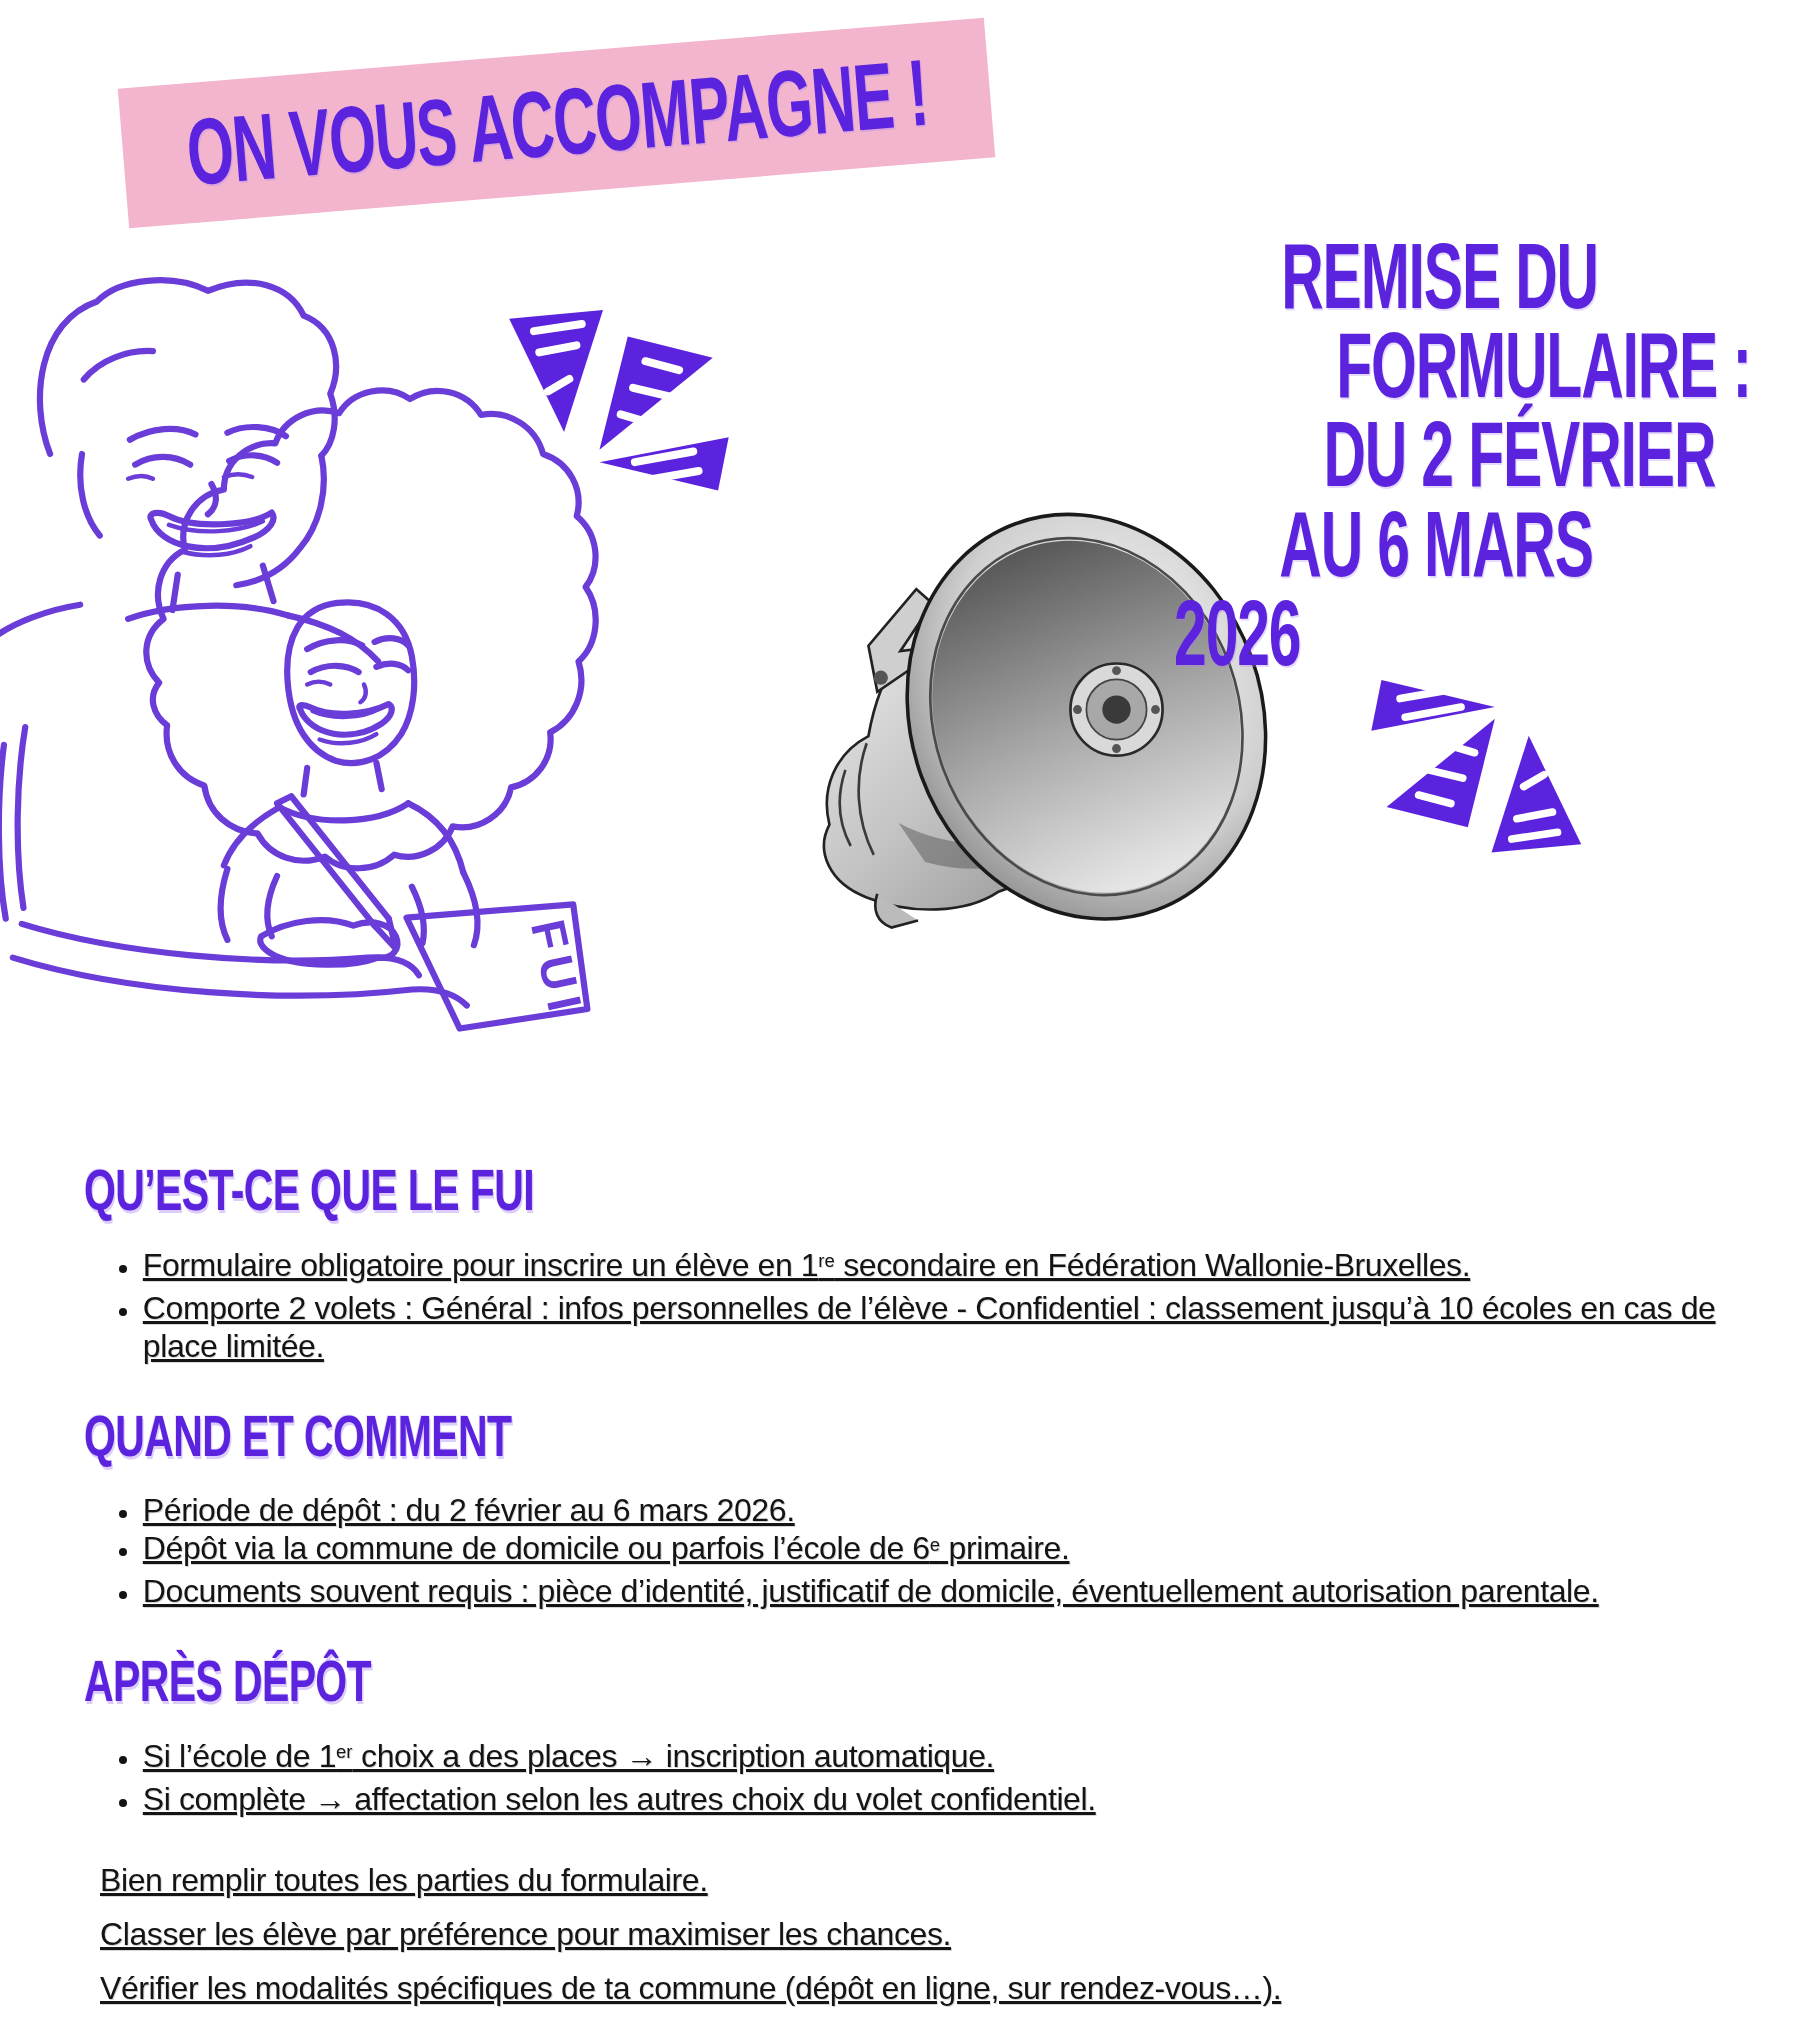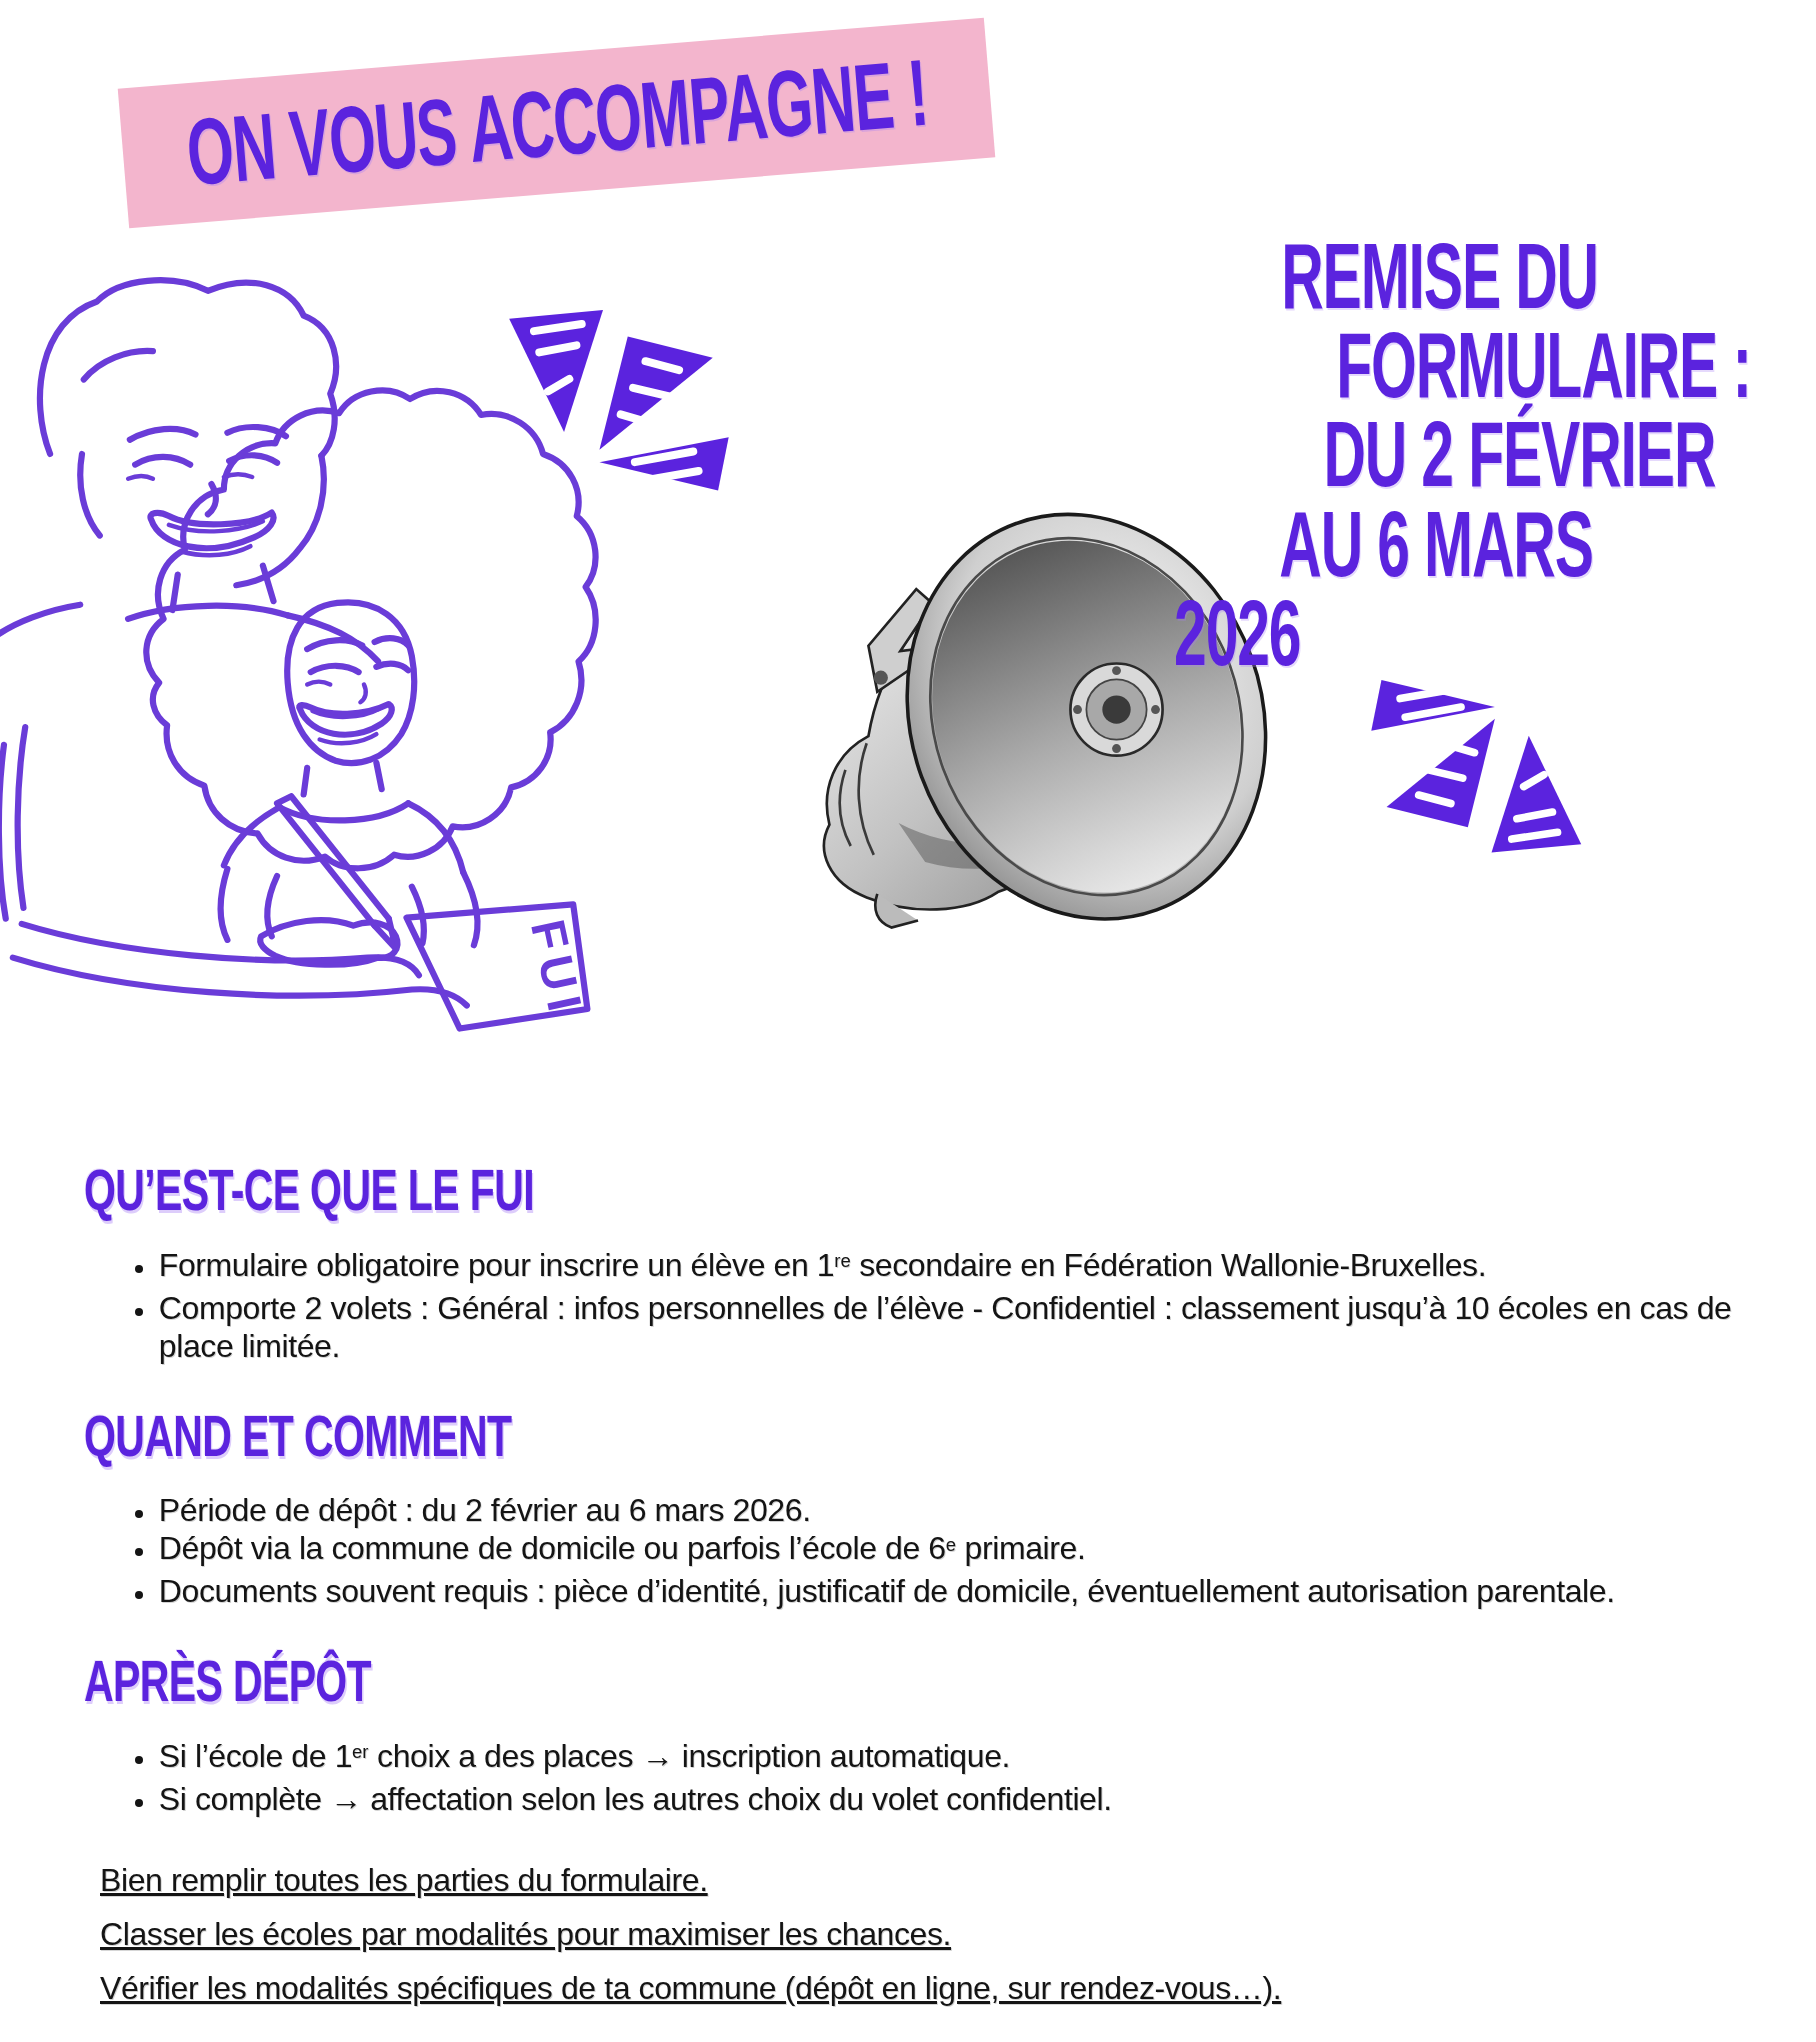--- a/index.html
+++ b/index.html
@@ -43,21 +43,21 @@
   .section + .section{margin-top:43px;}
   h2{
     margin:0 0 26.6px 0;font-size:57px;line-height:1;color:#5b23de;
     font-weight:bold;display:flex;align-items:center;gap:17.7px;
   }
   h2 .cond{
     display:inline-block;transform:scaleX(.72);transform-origin:0 50%;
     letter-spacing:-0.9px;white-space:nowrap;
     text-shadow:1.8px 2.7px 0 rgba(170,130,245,.4), -0.9px -0.9px 0 rgba(170,130,245,.25);
   }
-  ul{margin:16px;padding-left:57px;list-style:disc;}
+  ul{margin:0;padding-left:57px;list-style:disc;text-decoration:underline;}
   li{line-height:38px;padding-left:1.8px;}
   li::marker{color:#141414;font-size:.8em;}
   .plain p{margin:16px;line-height:38px;text-decoration:underline;}
   sup{font-size:58%;vertical-align:baseline;position:relative;top:-.45em;letter-spacing:0;}
   .body-shadow, li, .plain p{text-shadow:0.9px 0.9px 0 rgba(0,0,0,.18);}
   .warn-icon{flex:0 0 auto;}
 </style>
 </head>
 <body>
 
@@ -229,20 +229,20 @@
           <span class="cond">APRÈS DÉPÔT</span>
         </h2>
         <ul>
           <li><span>Si l’école de 1</span><sup>er</sup><span> choix a des places → inscription automatique.</span></li>
           <li><span>Si complète → affectation selon les autres choix du volet confidentiel.</span></li>
         </ul>
       </section>
       <section class="section">
         <div class="plain">
           <p><span>Bien remplir toutes les parties du formulaire.</span></p>
-          <p><span>Classer les écoles par modalités pour maximiser les chances.</span></p>
+          <p><span>Classer les élève par préférence pour maximiser les chances.</span></p>
           <p><span>Vérifier les modalités spécifiques de ta commune (dépôt en ligne, sur rendez-vous…).</span></p>
         </div>
       </section>
     </div>
 
 </div>
 
 
 </body></html>

